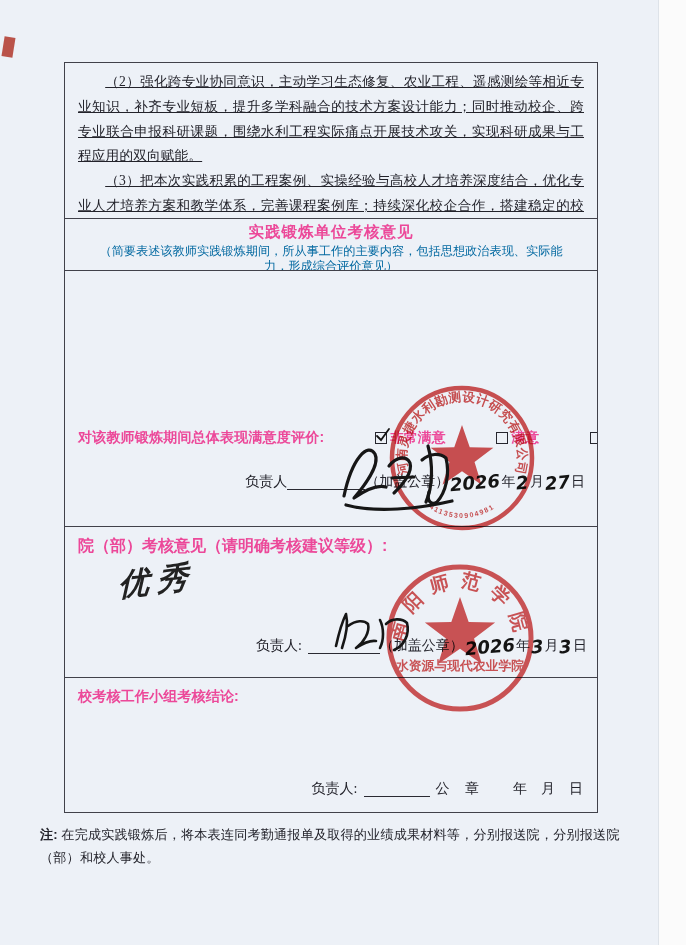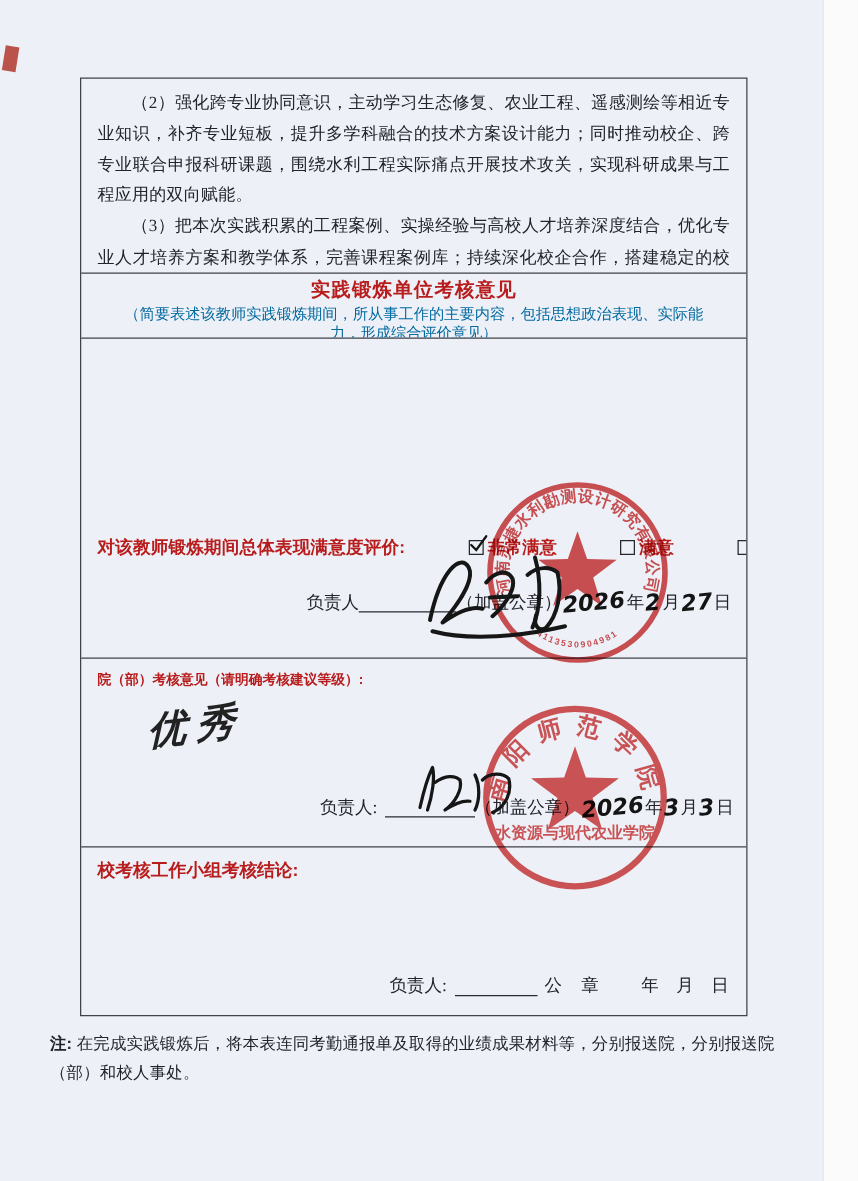--- a/index.html
+++ b/index.html
@@ -4,29 +4,29 @@
 <style>
   html,body{margin:0;padding:0;}
   body{width:686px;height:945px;position:relative;background:#ffffff;
        font-family:"Liberation Serif","DejaVu Serif",serif;color:#23232b;overflow:hidden;}
   .page{position:absolute;inset:0;background:#edf1f7;}
   .page-edge{position:absolute;top:0;right:0;width:27px;height:945px;background:#fbfbfb;border-left:1px solid #dee3e9;}
   .scan-mark{position:absolute;left:3px;top:37px;width:11px;height:20px;background:#b5453b;transform:rotate(9deg);opacity:.92;}
 
   .tbl{position:absolute;left:64px;top:62px;width:532px;border:1.5px solid #41414a;background:transparent;z-index:1;}
   .row{position:relative;box-sizing:border-box;border-bottom:1.5px solid #41414a;overflow:hidden;}
-  .r1{height:156px;padding-top:7px;}
+  .r1{height:156px;padding-top:7px;text-decoration:underline;}
   .r2{height:52px;}
   .r3{height:256px;}
   .r4{height:151px;}
   .r5{height:134px;border-bottom:none;}
 
   .para{font-size:13.6px;line-height:24.8px;text-align:justify;text-indent:2em;margin:0;padding:0 13px;letter-spacing:.2px;}
   .r3 .para{padding-top:10px;height:146px;}
-  .hdr{font-family:"Liberation Sans","DejaVu Sans",sans-serif;font-weight:bold;color:#b91c1c;}
+  .hdr{font-family:"Liberation Sans","DejaVu Sans",sans-serif;font-weight:bold;color:#ec4899;}
   .title{text-align:center;font-size:15.5px;letter-spacing:1px;padding-top:3px;}
   .subtitle{font-size:12.2px;line-height:14.5px;text-align:center;padding:1px 30px 0;color:#0369a1;}
 
   .rating{position:absolute;left:13px;top:158px;width:506px;display:flex;align-items:flex-end;font-size:14px;white-space:nowrap;}
   .rating .lbl{letter-spacing:.2px;}
   .opt{display:inline-flex;align-items:center;margin-left:27px;font-size:13.8px;padding-left:24px;}
   .opt:first-of-type{margin-left:8px;}
   .cb{display:inline-block;width:10px;height:10px;border:1.6px solid #26262e;margin-right:3px;position:relative;background:transparent;}
   .cb .tick{position:absolute;left:-2px;top:-7px;display:none;}
   .cb.checked .tick{display:block;}
@@ -107,21 +107,21 @@
       <span class="hand hand-date">2026</span>
       <span>年</span>
       <span class="hand hand-date">2</span>
       <span>月</span>
       <span class="hand hand-date">27</span>
       <span>日</span>
     </div>
   </div>
 
   <div class="row r4">
-    <div class="hdr" style="font-size:11px;padding:9px 13px 0;">院（部）考核意见（请明确考核建议等级）:</div>
+    <div class="hdr" style="font-size:16px;padding:9px 13px 0;">院（部）考核意见（请明确考核建议等级）:</div>
     <div class="signline sl4">
       <span>负责人:</span>
       <span class="gap-s"></span>
       <span class="blank" style="width:72px"></span>
       <span>（加盖公章）</span>
       <span class="hand hand-date">2026</span>
       <span>年</span>
       <span class="hand hand-date">3</span>
       <span>月</span>
       <span class="hand hand-date">3</span>

